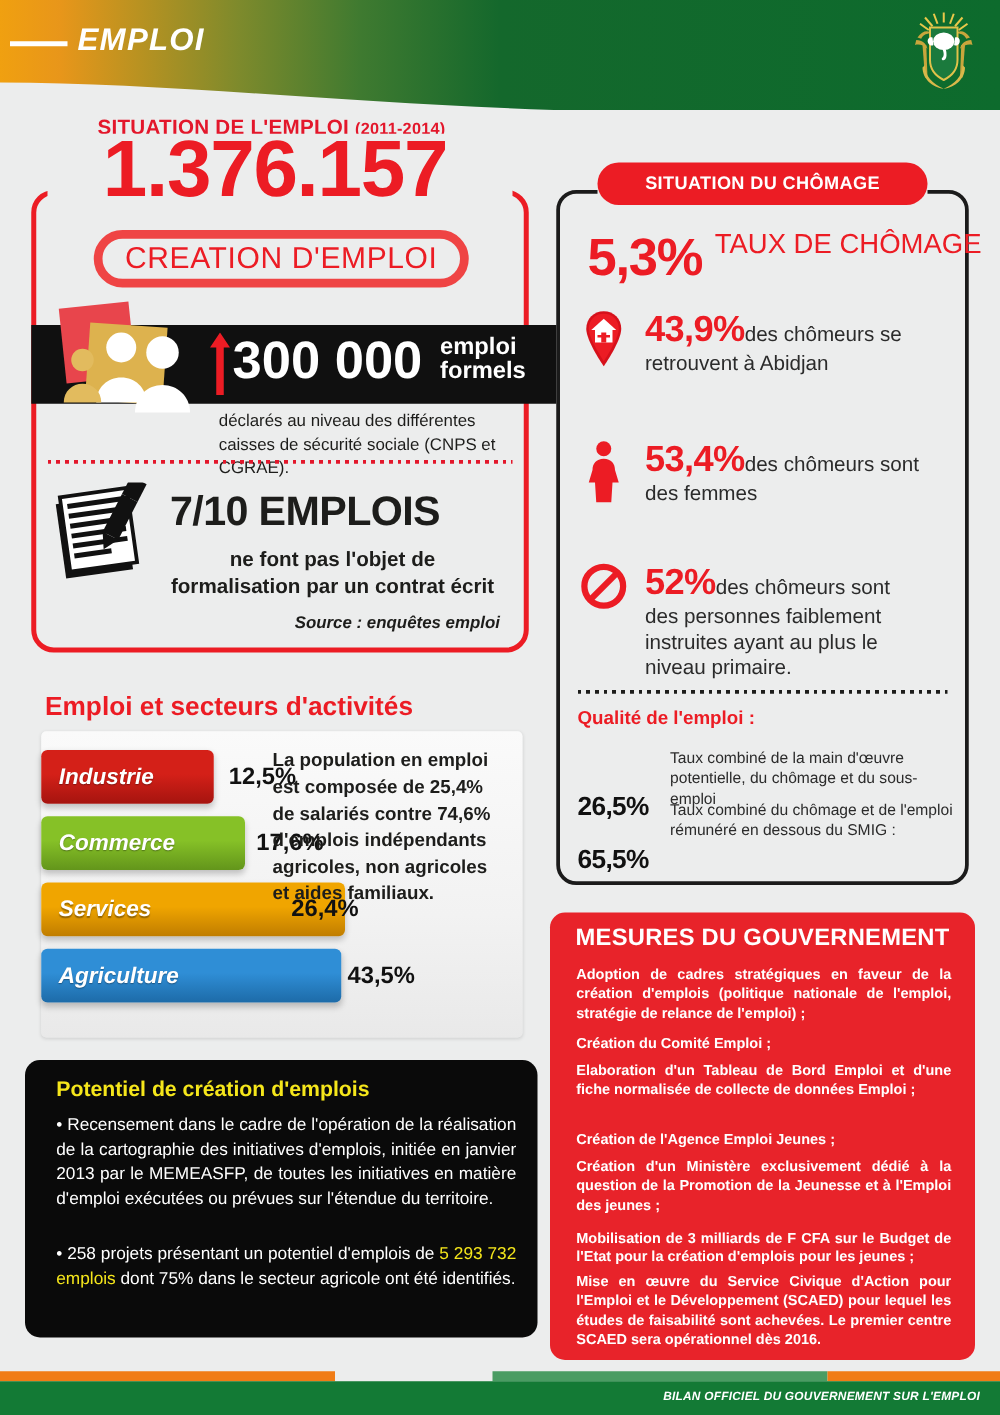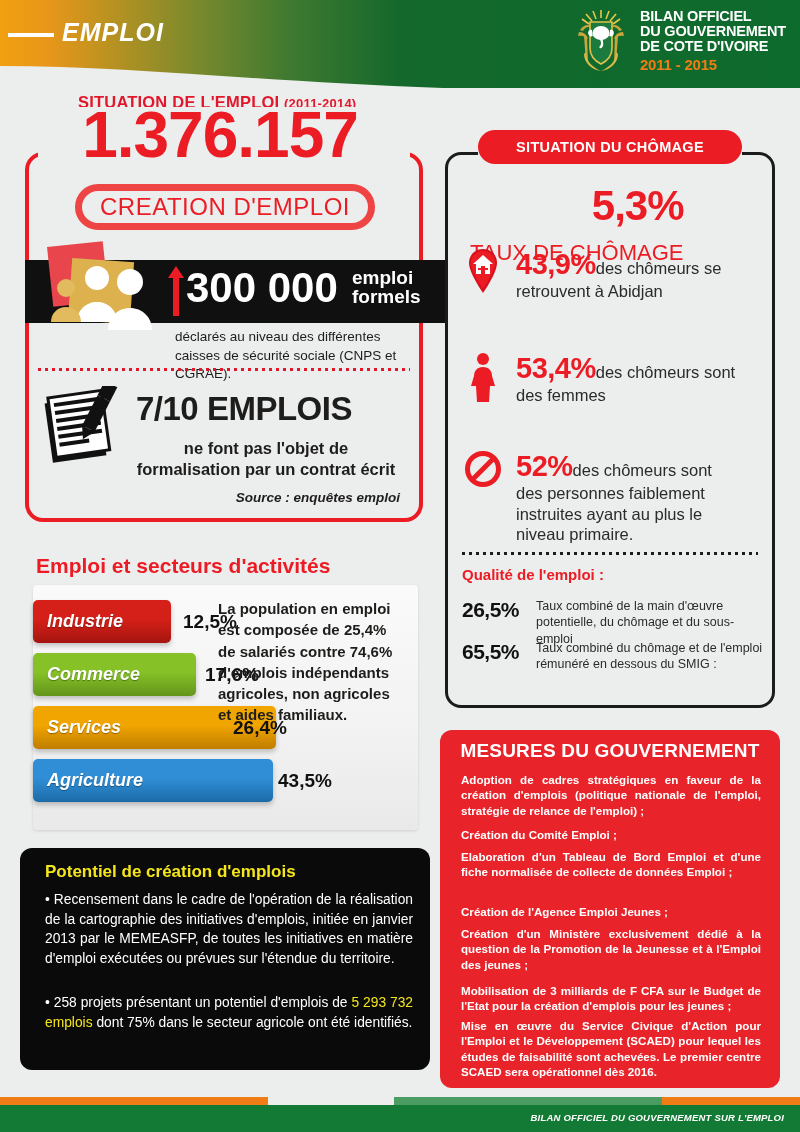--- a/index.html
+++ b/index.html
@@ -109,37 +109,37 @@
     border: 3px solid #1b1b1b; border-radius: 16px; background: transparent;
   }
   .chomage-tab {
     position: absolute; left: 478px; top: 130px; width: 264px; height: 34px;
     background: #ec1c24; border-radius: 17px; z-index: 5;
     display: flex; align-items: center; justify-content: center;
   }
   .chomage-tab span { color: #fff; font-weight: bold; font-size: 14.5px; letter-spacing: 0.3px; }
   .tab-mask { position: absolute; left: 478px; top: 149px; width: 264px; height: 8px; background: #eceded; z-index: 4; }
 
-  .rate-row { position: absolute; left: 470px; top: 182px; display: flex; align-items: flex-end; gap: 10px; flex-direction: column; }
+  .rate-row { position: absolute; left: 470px; top: 182px; display: flex; align-items: flex-start; gap: 10px; }
   .rate-big { color: #ec1c24; font-size: 42px; font-weight: bold; letter-spacing: -1px; }
   .rate-label { color: #ec1c24; font-size: 22px; }
 
   .stat { position: absolute; display: flex; gap: 12px; align-items: flex-start; }
   .stat-icon { width: 42px; flex: 0 0 42px; display:flex; justify-content:center; }
   .stat-body { width: 222px; }
   .stat-pct { color: #ec1c24; font-size: 29px; font-weight: bold; letter-spacing: -0.5px; }
   .stat-txt { color: #2b2b2b; font-size: 16.5px; line-height: 1.25; }
 
   .qual-sep {
     position: absolute; left: 462px; top: 552px; width: 296px; height: 3px;
     background-image: repeating-linear-gradient(90deg, #1d1d1b 0 3px, transparent 3px 7px);
   }
   .qual-title { position: absolute; left: 462px; top: 566px; color: #ec1c24; font-size: 15px; font-weight: bold; }
   .qual-row { position: absolute; display: flex; gap: 12px; align-items: flex-start; }
-  .qual-pct { color: #111; font-size: 21px; font-weight: bold; width: 62px; flex: 0 0 62px; letter-spacing:-0.5px;}
+  .qual-pct { color: #111; font-size: 21px; font-weight: bold; width: 62px; flex: 0 0 62px; letter-spacing:-0.5px;margin-top:36px;}
   .qual-txt { color: #2b2b2b; font-size: 12.5px; line-height: 1.3; width: 230px; }
 
   
   .sect-title {
     position: absolute; left: 36px; top: 554px;
     color: #ec1c24; font-size: 21px; font-weight: bold;
   }
   .sect-panel {
     position: absolute; left: 33px; top: 585px; width: 385px; height: 245px;
     background: linear-gradient(180deg, #fafafa 0%, #f2f2f2 60%, #e9e9e9 100%);
@@ -244,26 +244,20 @@
               <path d="M22 22c-2.6-1-4.6 1.6-3.6 4.2.8 2.1 3 2.8 4.3 1.8z"></path>
               <path d="M40 22c2.6-1 4.6 1.6 3.6 4.2-.8 2.1-3 2.8-4.3 1.8z"></path>
             </g>
 
             <g fill="#d8b84a">
               <path d="M16 44c0 9 6 15 15 19-9-1-17-8-17-17z"></path>
               <path d="M46 44c0 9-6 15-15 19 9-1 17-8 17-17z"></path>
             </g>
           </g>
         </svg>
-      </div>
-      <div class="logo-text">
-        <span>BILAN OFFICIEL</span>
-        <span>DU GOUVERNEMENT</span>
-        <span>DE COTE D'IVOIRE</span>
-        <span class="logo-years">2011 - 2015</span>
       </div>
     </div>
 
     <svg class="header-curve" viewBox="0 0 800 34" preserveAspectRatio="none">
       <path d="M0 10 C 160 10, 330 34, 560 34 L 0 34 Z" fill="#eceded"></path>
     </svg>
   </div>
 
   <div class="emploi-title">
     <span>SITUATION DE L'EMPLOI</span>

